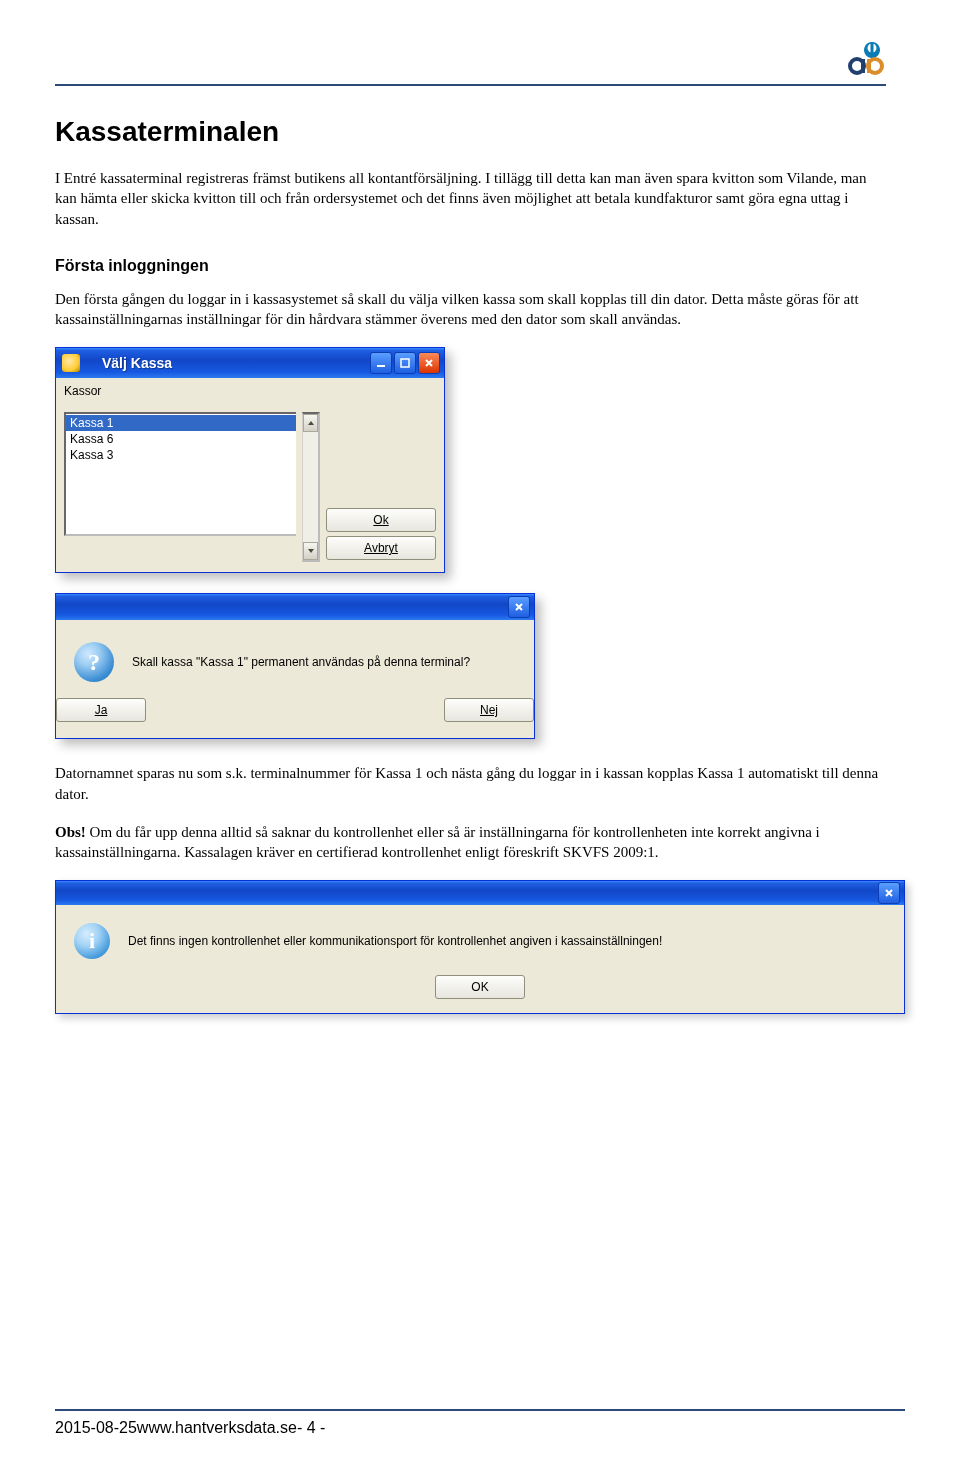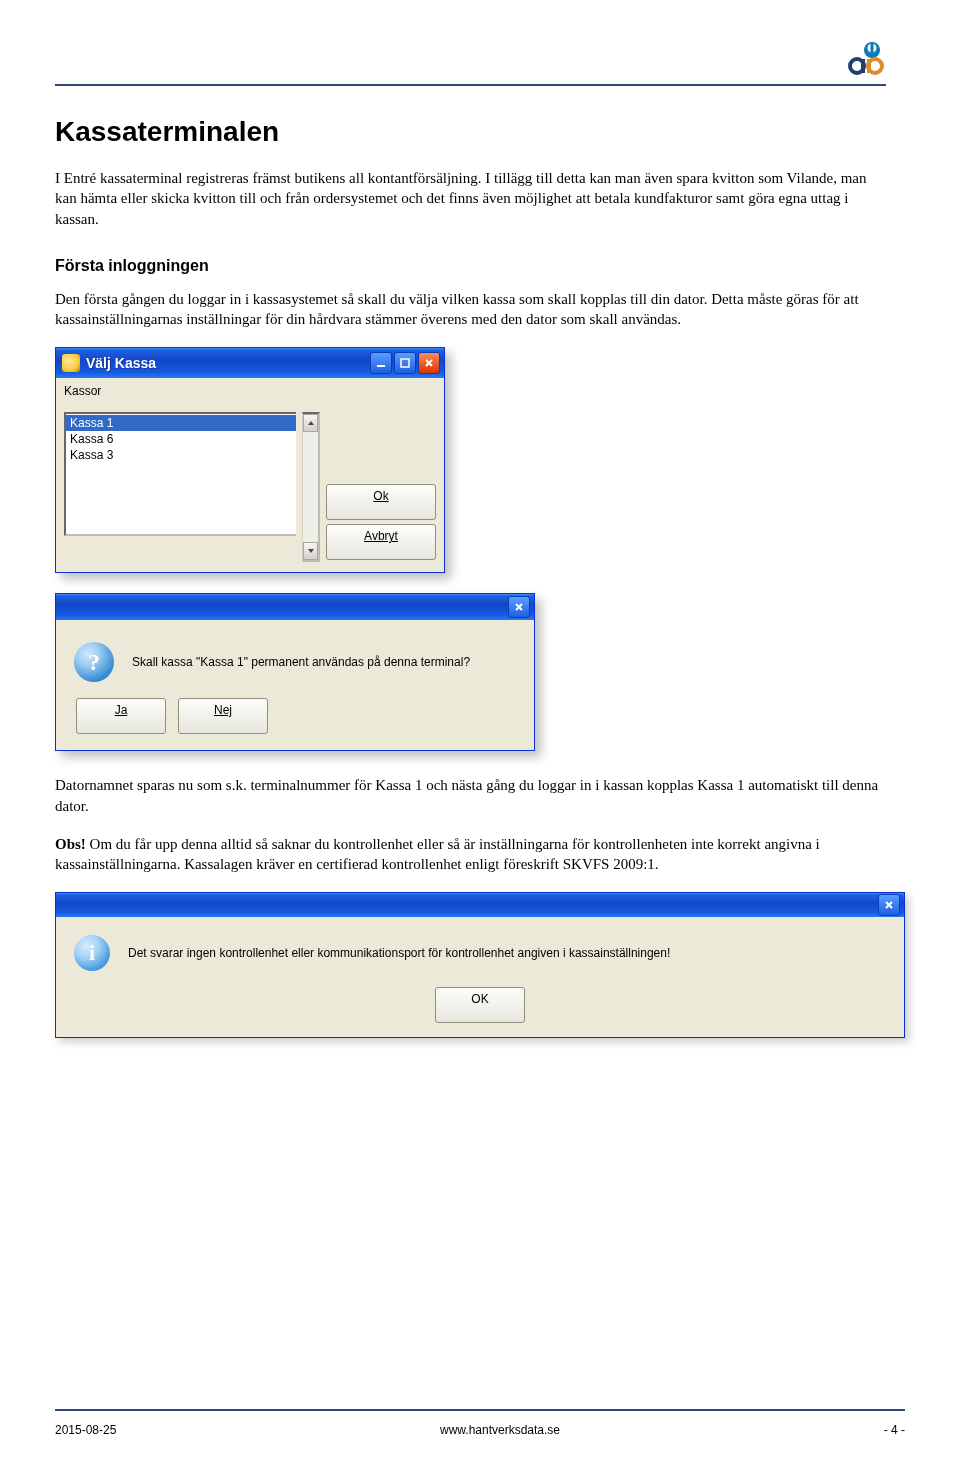--- a/index.html
+++ b/index.html
@@ -65,20 +65,21 @@
   }
   .titlebar {
     height: 30px;
     background: linear-gradient(to bottom, #3a8cff 0%, #1f5fe2 8%, #1147c7 40%, #1658e1 80%, #2a7af0 100%);
     display: flex;
     align-items: center;
     color: #fff;
     font-weight: bold;
     padding: 0 4px 0 6px;
     position: relative;
+    gap: 16px;
   }
   .titlebar .app-icon {
     width: 18px; height: 18px;
     background: radial-gradient(circle at 40% 40%, #ffe9a8 0%, #ffcc33 60%, #a87e00 100%);
     border-radius: 3px;
     margin-right: 6px;
     flex-shrink: 0;
   }
   .titlebar .title-text { flex: 1; font-size: 14px; text-shadow: 1px 1px 0 rgba(0,0,0,0.3); }
   .win-btns { display: flex; gap: 2px; }
@@ -123,21 +124,21 @@
   .scroll-btn {
     height: 18px;
     background: linear-gradient(#f6f6f0,#d4d0c8);
     border: 1px solid #aca899;
     display:flex; align-items:center; justify-content:center;
     font-size:10px; color:#222; cursor:pointer;
   }
   .scroll-track { flex:1; background:#efefe7; }
   .btn-col { display:flex; flex-direction:column; gap:4px; justify-content:flex-end; padding-bottom:2px; }
   .std-btn {
-    width: 110px; height: 36px;
+    width: 110px; height: 24px;
     background: linear-gradient(#fdfdfb,#e7e6de);
     border: 1px solid #8f8f7c;
     border-radius: 3px;
     font-size: 12px;
     text-align: center;
     line-height: 22px;
     cursor: pointer;
     text-decoration: underline;
     text-decoration-color: transparent;
   }
@@ -165,23 +166,22 @@
     border-radius: 50%;
     background: radial-gradient(circle at 35% 30%, #cfe8ff 0%, #9ccdf2 30%, #3c8ed4 70%, #1d6db0 100%);
     position: relative;
     flex-shrink:0;
     display:flex; align-items:center; justify-content:center;
     color:#fff; font-weight:bold; font-size:24px;
     font-family: Georgia, serif;
   }
   .confirm-msg { font-size: 12px; }
   .confirm-btns {
-    display:flex; gap:12px; justify-content:flex-start;
+    display:flex; gap:12px; justify-content:space-between;
     padding: 0 0 16px 0;
-    margin-left: 20px;
   }
   .confirm-btns .std-btn { width: 90px; }
   .confirm-btns .std-btn span { text-decoration: underline; text-underline-offset: 1px; }
 
   
   .info-dialog {
     width: 850px;
     margin: 6px 0 0 0;
     box-shadow: 4px 4px 8px rgba(0,0,0,0.2);
     font-family: Tahoma, Arial, sans-serif;
@@ -207,23 +207,23 @@
   .info-btns .std-btn { width: 90px; }
 
   .footer-rule {
     border:none;
     border-top: 2px solid #2c4a7a;
     margin: 0;
     position:absolute; left:55px; right:55px; bottom:52px;
   }
   .footer {
     position:absolute; left:55px; right:55px; bottom:26px;
-    display:flex; justify-content:space-between;
+    display:flex; 
     font-family: "Comic Sans MS", cursive, sans-serif;
-    font-size: 12px;
+    font-size: 16px;
   }
 </style>
 </head>
 <body>
 
 <div class="page">
   <div class="header-top">
     <div class="logo">
       <svg width="44" height="36" viewBox="0 0 44 36">
         <path d="M30 2 a8 8 0 1 0 0.01 0" fill="#0a7bb5"></path>
@@ -333,21 +333,21 @@
       <div class="win-btns">
         <div class="win-btn close" style="background:linear-gradient(#5a9eff,#1f5fe2);">
           <svg width="10" height="10">
               <path d="M2 2 L8 8 M8 2 L2 8" stroke="#fff" stroke-width="2"></path>
             </svg>
         </div>
       </div>
     </div>
     <div class="info-body">
       <div class="i-icon">i</div>
-      <div class="confirm-msg">Det svarar ingen kontrollenhet eller kommunikationsport för kontrollenhet angiven i kassainställningen!</div>
+      <div class="confirm-msg">Det finns ingen kontrollenhet eller kommunikationsport för kontrollenhet angiven i kassainställningen!</div>
     </div>
     <div class="info-btns">
       <div class="std-btn"><span>OK</span></div>
     </div>
   </div>
 
   <hr class="footer-rule">
   <div class="footer">
     <span>2015-08-25</span>
     <span>www.hantverksdata.se</span>

